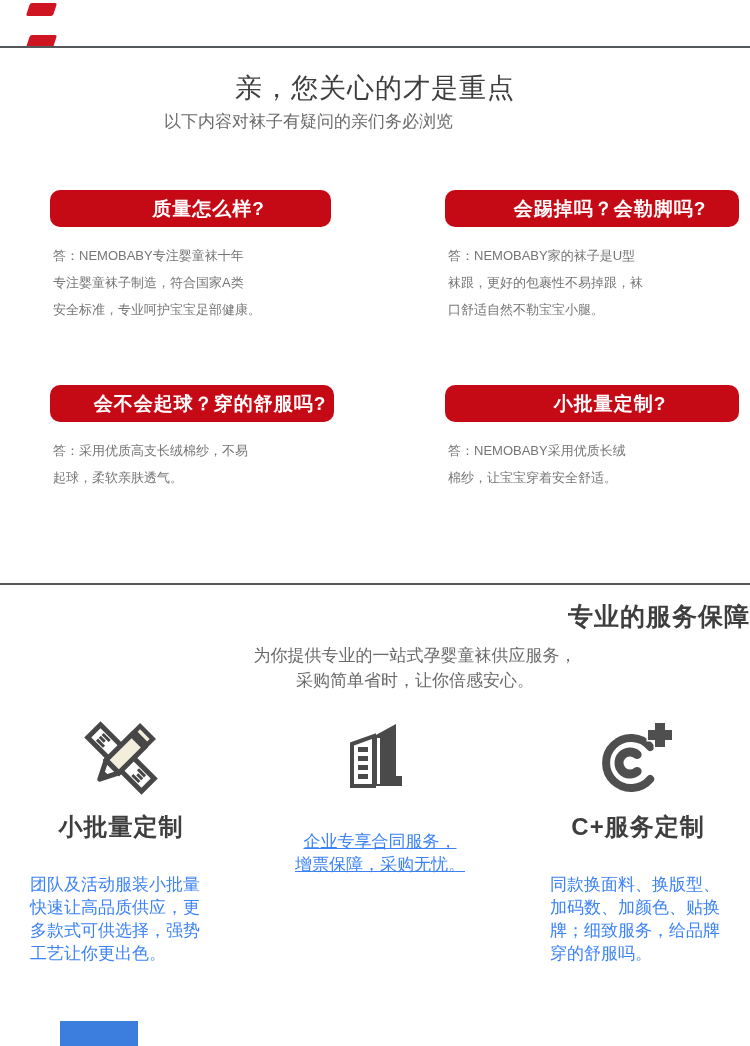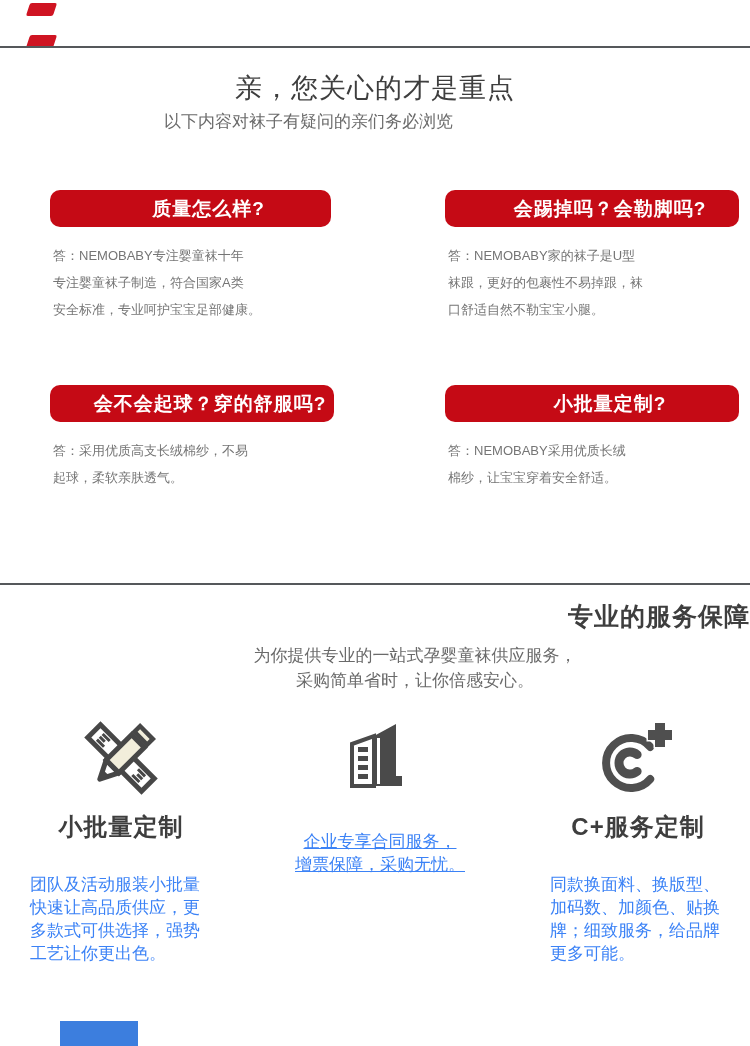--- a/index.html
+++ b/index.html
@@ -135,14 +135,14 @@
     <svg width="78" height="76" viewBox="0 0 78 76">
       <path d="M51.2 59.1 A25 25 0 1 1 51.2 26.9" fill="none" stroke="#4f4f4f" stroke-width="8" stroke-linecap="round"></path>
       <path d="M38.1 51.4 A11 11 0 1 1 38.1 34.6" fill="none" stroke="#4f4f4f" stroke-width="9" stroke-linecap="round"></path>
       <path d="M56 3 h10 v7 h7 v10 h-7 v7 h-10 v-7 h-7 v-10 h7 z" fill="#4f4f4f" stroke="#ffffff" stroke-width="3" paint-order="stroke"></path>
     </svg>
   </div>
   <div class="svc-name">C+服务定制</div>
   <div class="svc-text">同款换面料、换版型、
 加码数、加颜色、贴换
 牌；细致服务，给品牌
-更多可能。</div>
+穿的舒服吗。</div>
 </div>
 
 </body></html>

